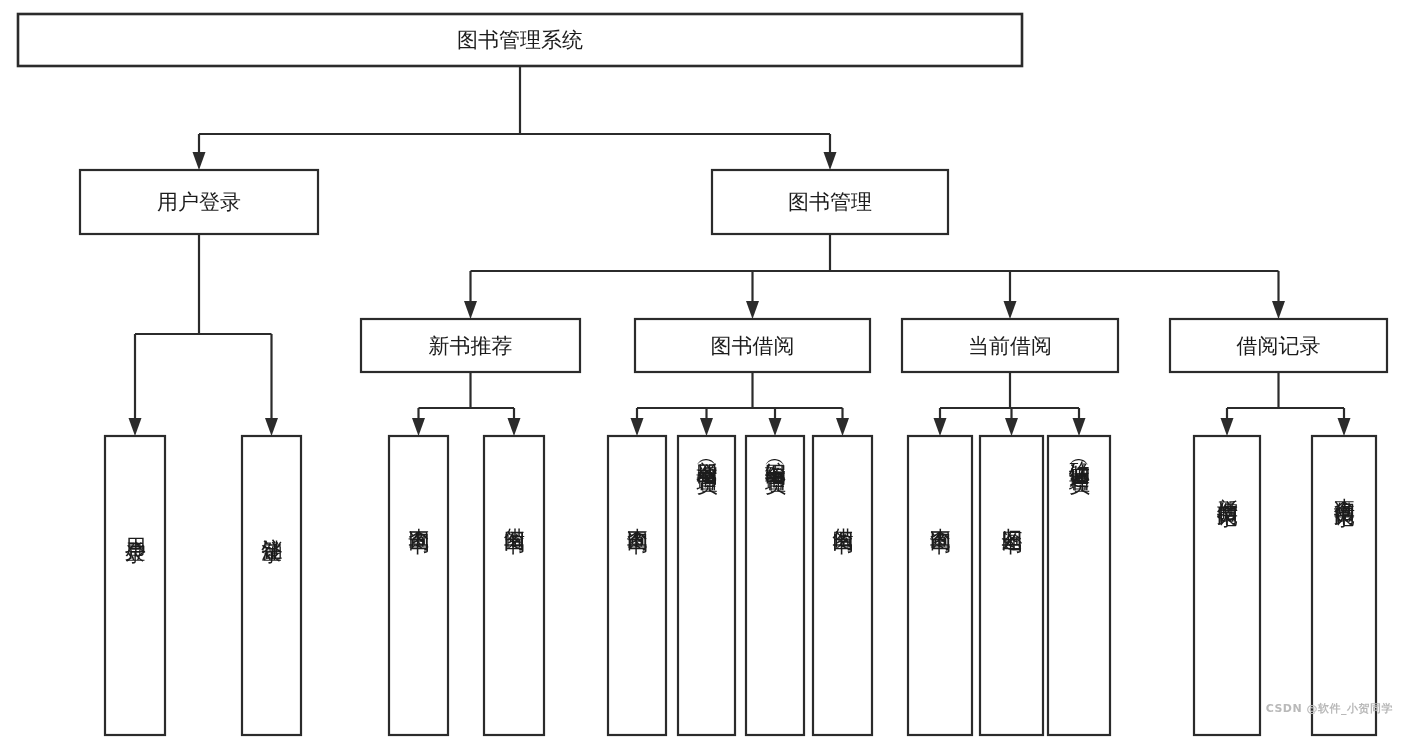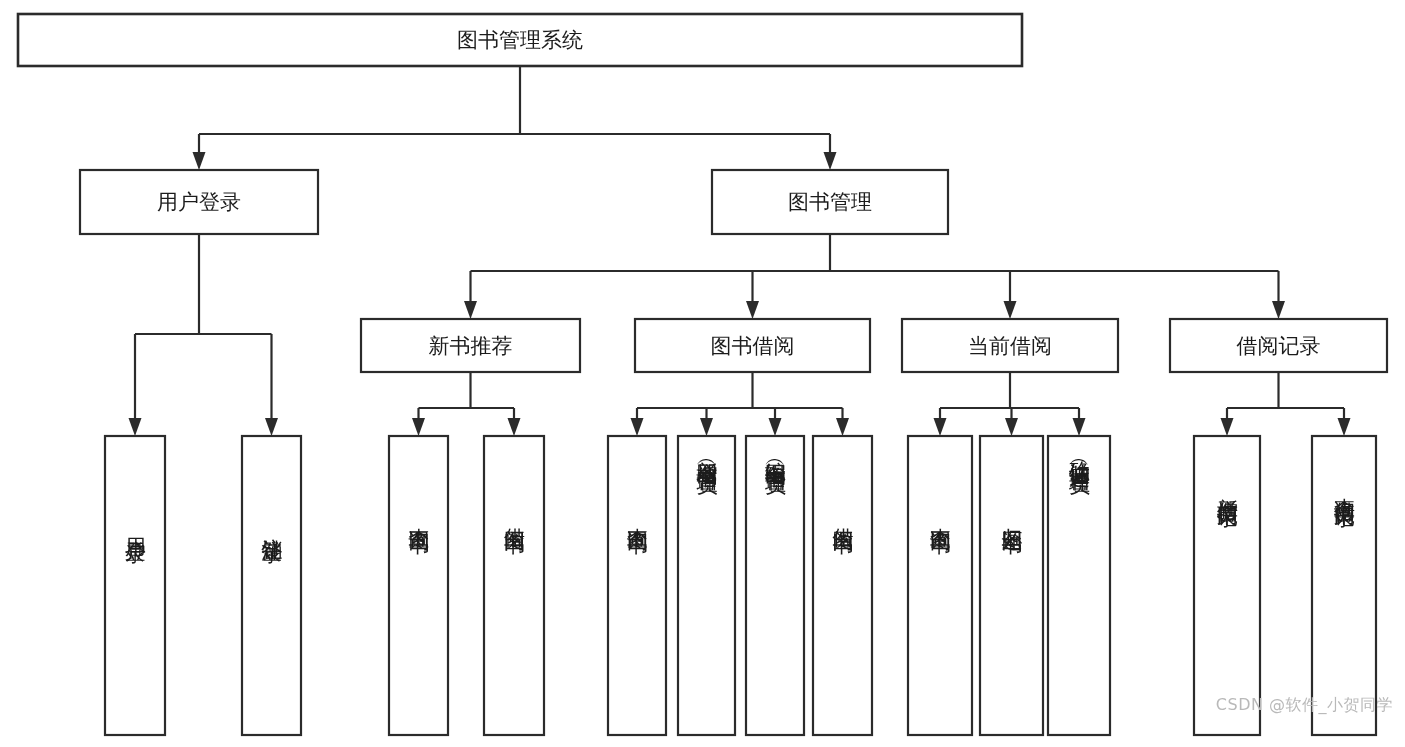--- a/index.html
+++ b/index.html
@@ -68,25 +68,26 @@
     line-height: 1.0;
     letter-spacing: 2px;
     color: #1c1c1c;
     white-space: nowrap;
   }
   .watermark {
     position: absolute;
     right: 12px;
     bottom: 6px;
     font-family: "DejaVu Sans", "Liberation Sans", sans-serif;
-    font-size: 16px;
+    font-size: 11px;
     color: #b9b9b9;
     letter-spacing: 0.5px;
     user-select: none;
     white-space: nowrap;
+    font-weight: bold;
   }
 </style>
 </head>
 <body>
 
 <div id="diagram-root">
   <svg class="flow" id="flow-svg" viewBox="0 0 1405 747">
       <g>
         <line x1="520" y1="66" x2="520" y2="134" class="edge-line"></line>
         <line x1="199" y1="134" x2="830" y2="134" class="edge-line"></line>

